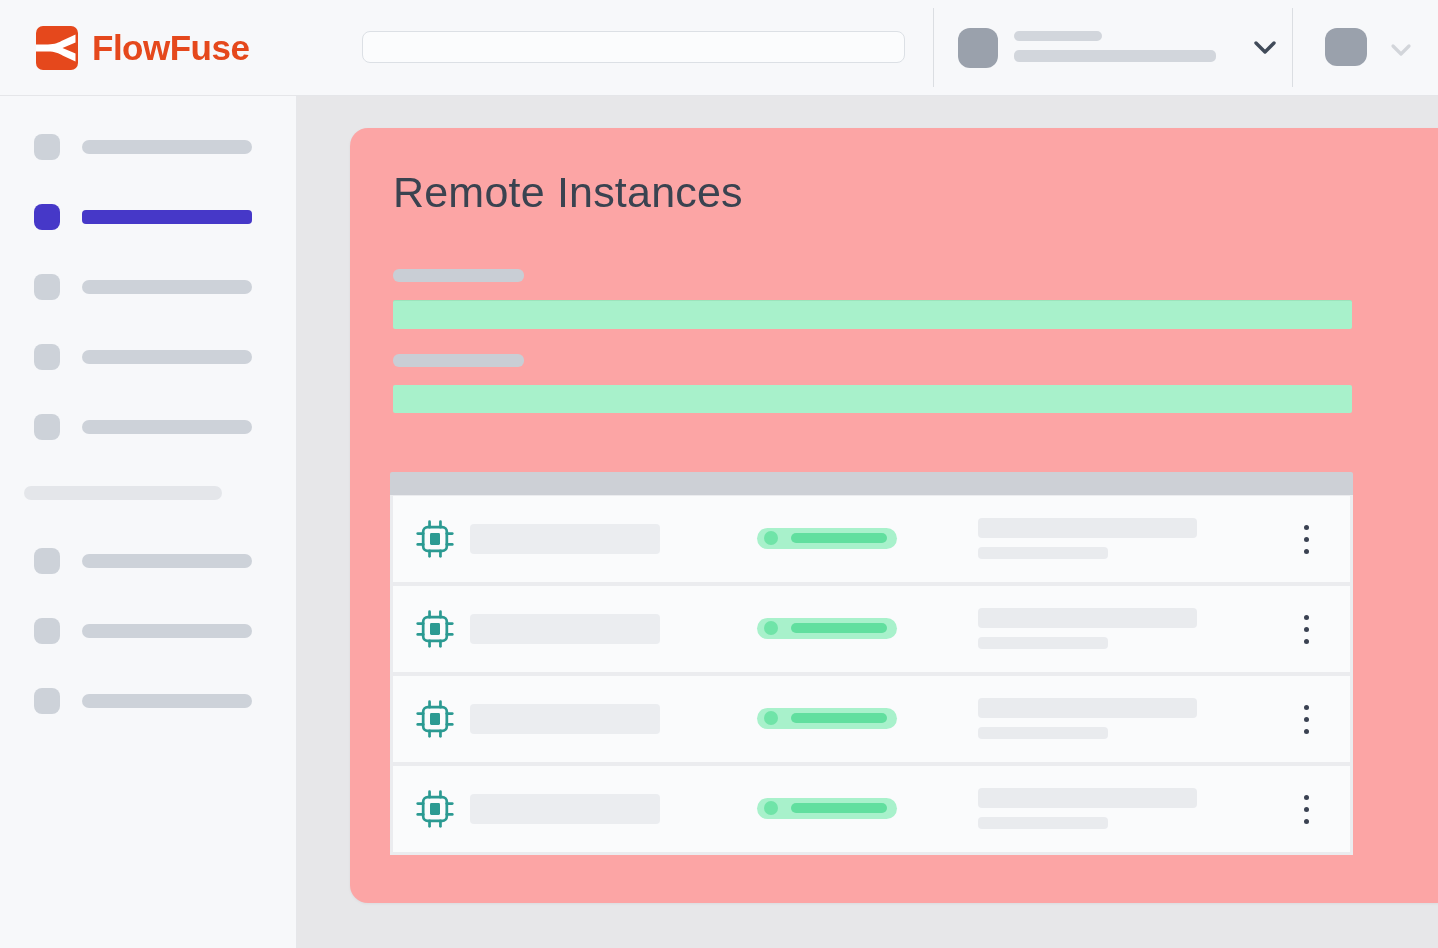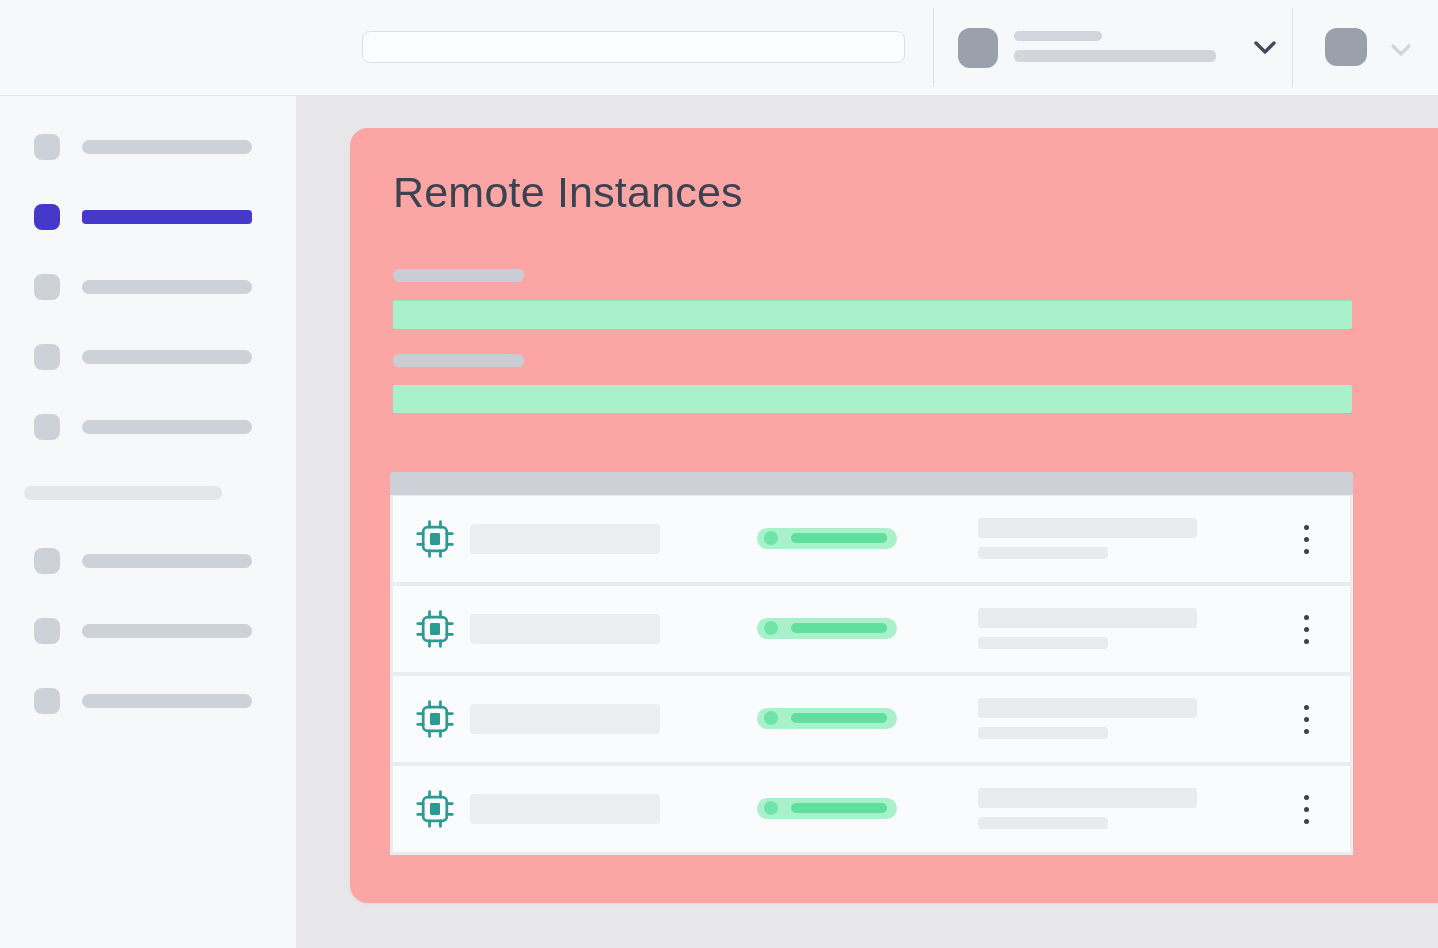--- a/index.html
+++ b/index.html
@@ -57,20 +57,27 @@
   .rcol{position:absolute;left:585px;top:22px}
   .rb1{width:219px;height:20px;border-radius:4px;background:#E9EBEE}
   .rb2{margin-top:9px;width:130px;height:12px;border-radius:4px;background:#E9EBEE}
   .kebab{position:absolute;left:903px;top:28px;width:20px;height:31px;display:flex;flex-direction:column;align-items:center;justify-content:space-between;padding:1px 0;box-sizing:border-box;cursor:pointer}
   .kebab i{width:5px;height:5px;border-radius:50%;background:#3A4252}
 </style>
 </head>
 <body>
 
 <header class="topbar">
+  <a class="brand">
+    <svg class="logo-mark" width="42" height="44" viewBox="0 0 42 44">
+      <rect width="42" height="44" rx="7" fill="currentColor"></rect>
+      <path fill="#FFFFFF" d="M0 18.5 H12 C19 18.5 22.5 16.6 27 14.3 L39.5 8.6 V16.4 L26.5 22 L39.5 27.6 V35.4 L27 29.7 C22.5 27.4 19 25.5 12 25.5 H0 Z"></path>
+    </svg>
+    <span class="wordmark">FlowFuse</span>
+  </a>
   <input class="search" type="text" value="" style="">
   <div class="vdiv d1"></div>
   <div class="team-sel">
     <div class="avatar-sq"></div>
     <div class="tbars">
       <div class="tb1"></div>
       <div class="tb2"></div>
     </div>
     <svg class="chev" width="24" height="16" viewBox="0 0 24 16">
       <path d="M3 3 L12 12 L21 3" fill="none" stroke="#414B59" stroke-width="3.4" stroke-linecap="round" stroke-linejoin="round"></path>

